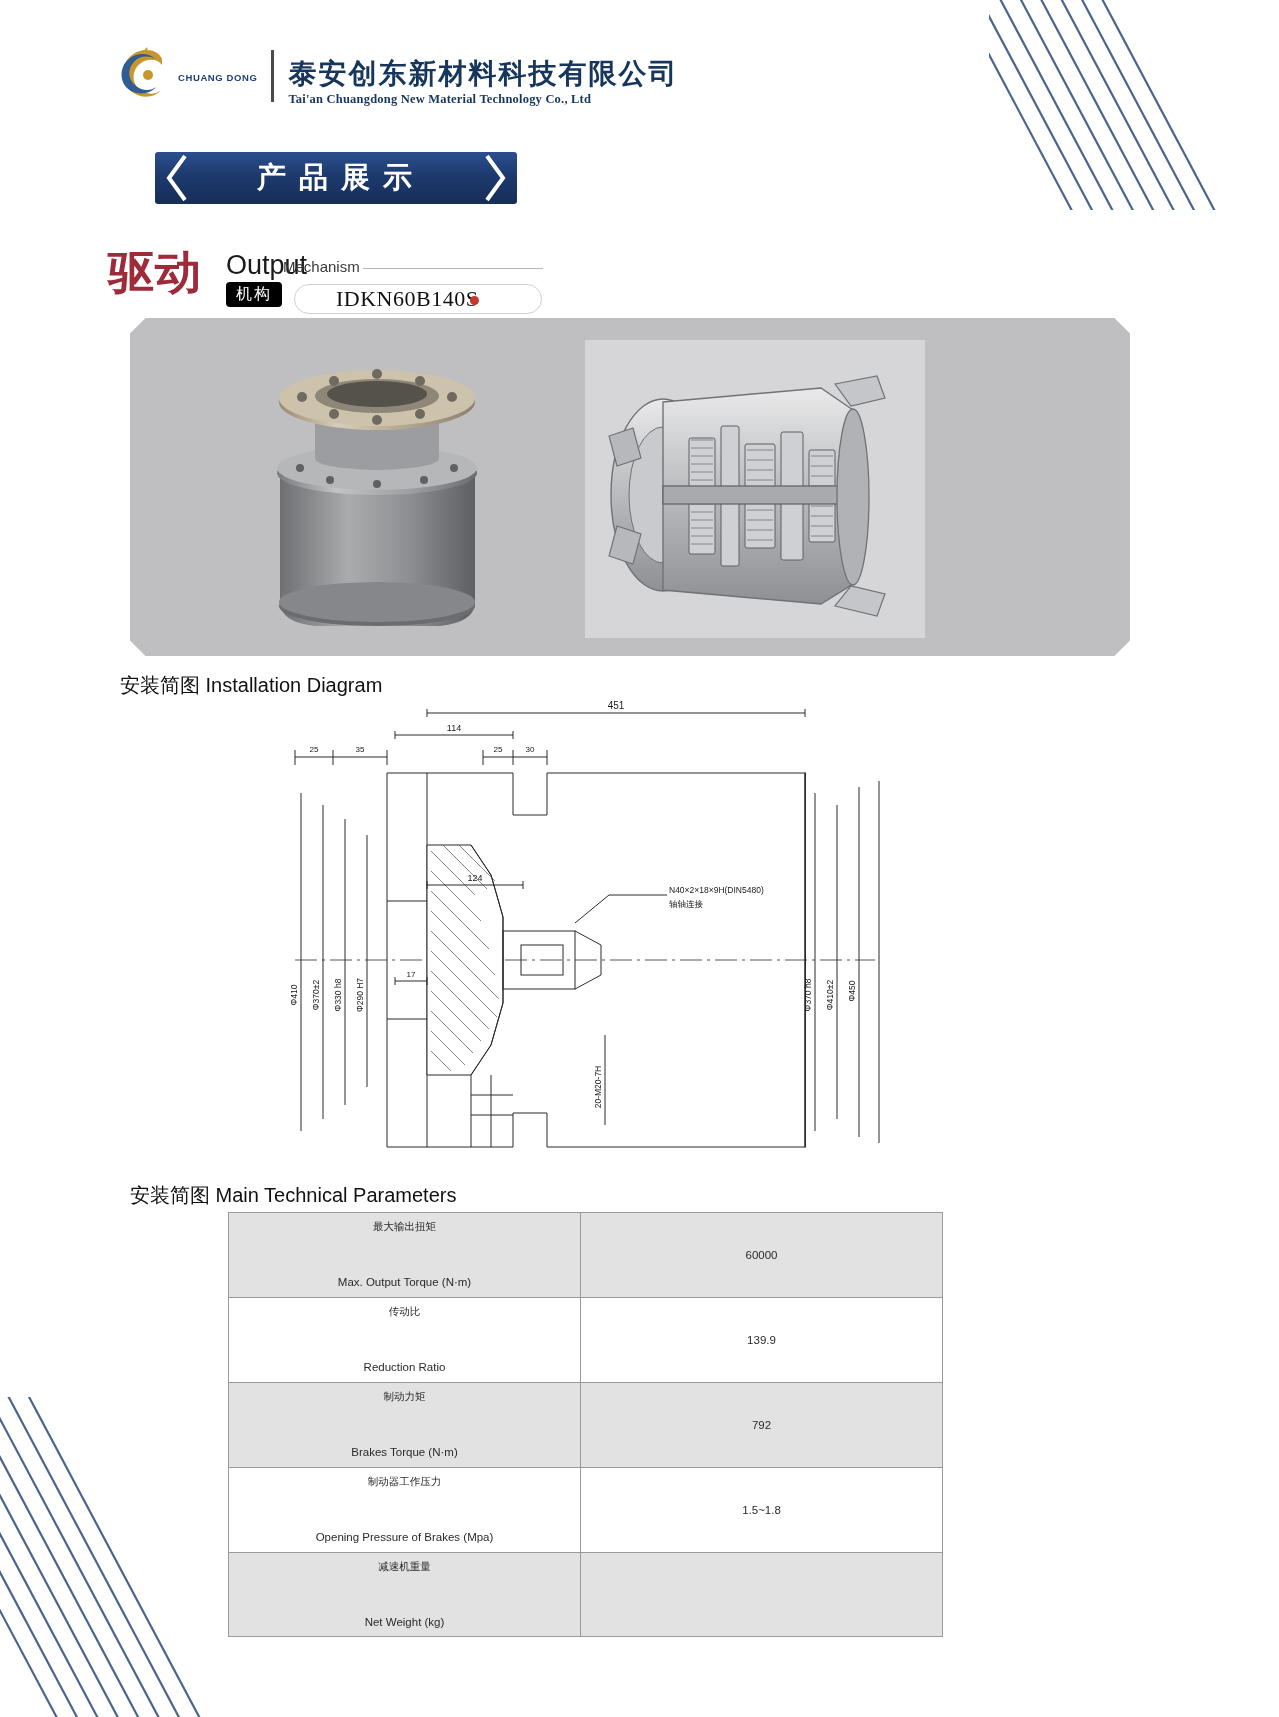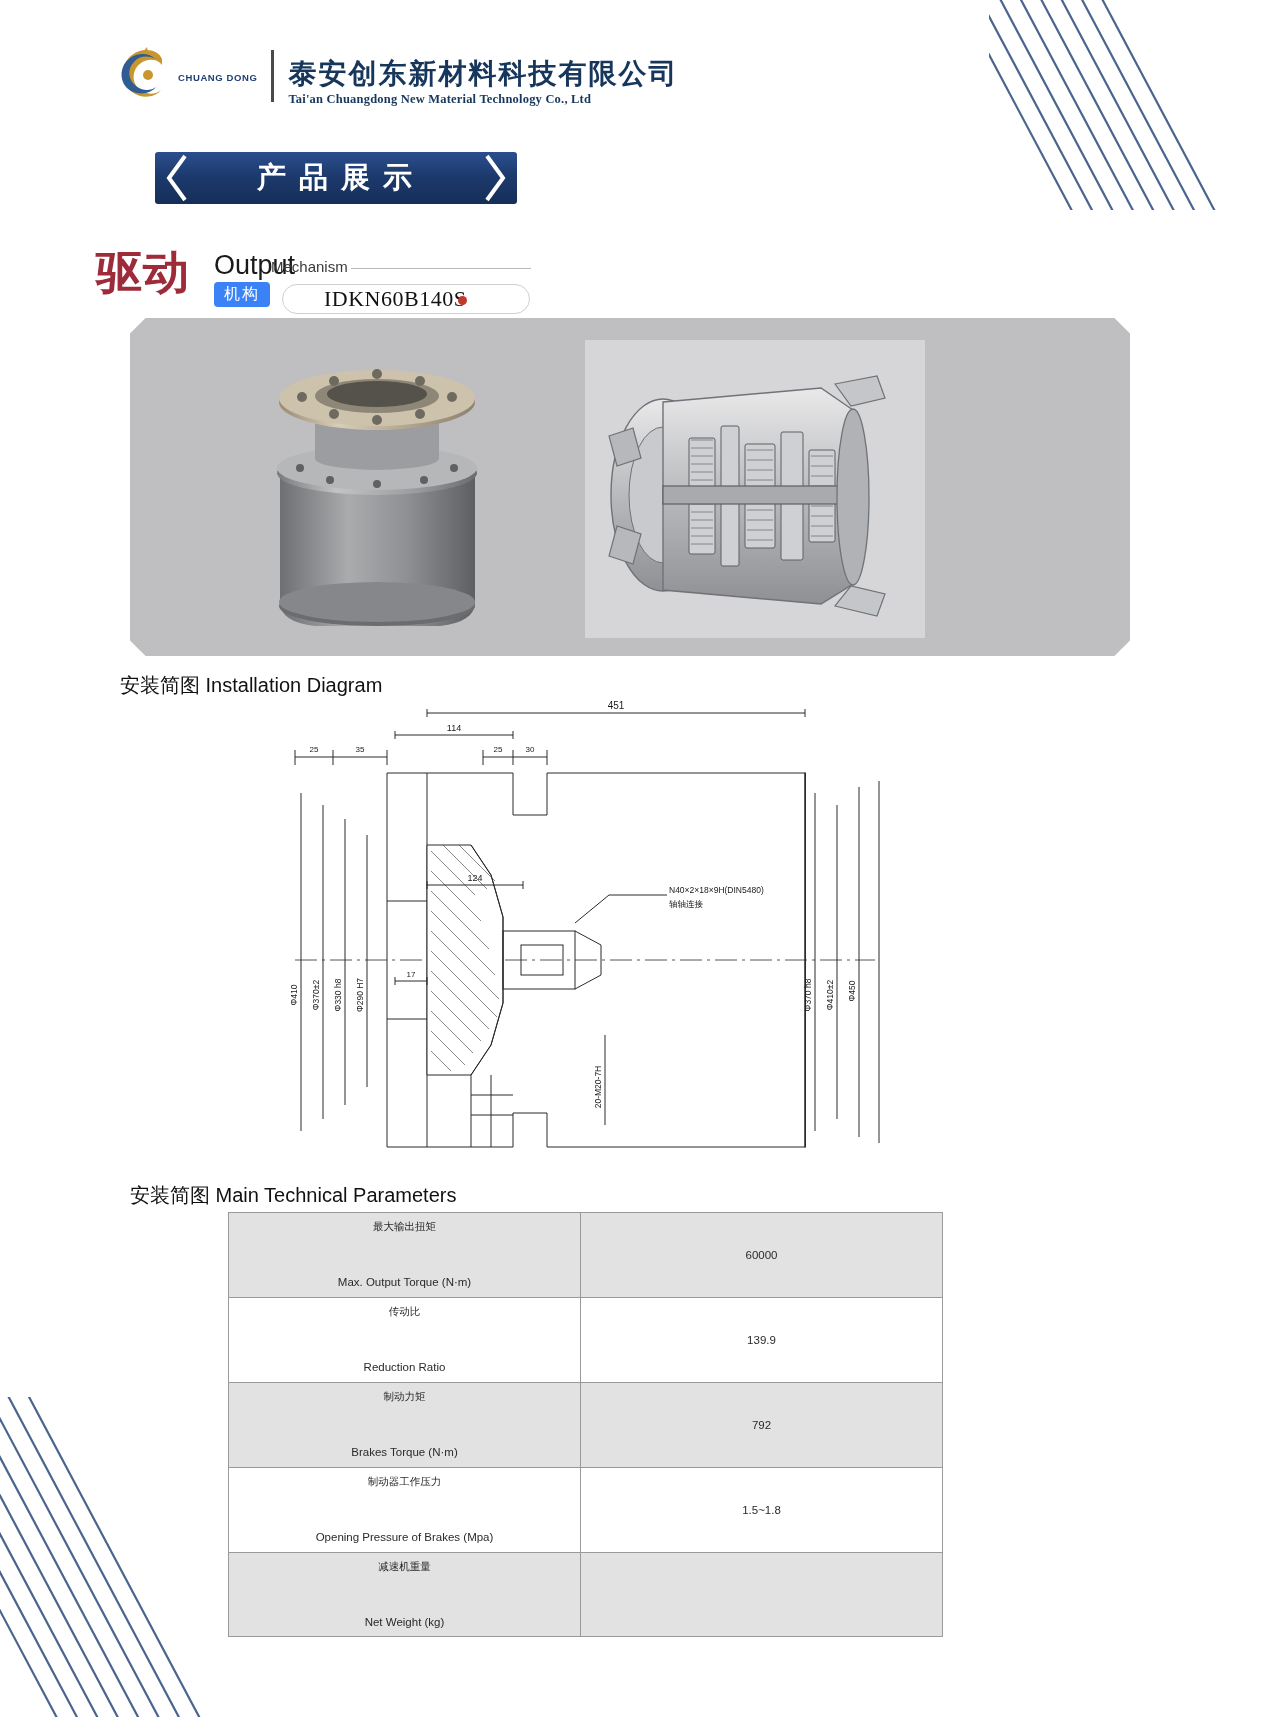--- a/index.html
+++ b/index.html
@@ -44,30 +44,30 @@
      display:flex; align-items:center; justify-content:space-between;
      padding: 0 8px; }
   .banner-title { color: #fff; font-size: 29px; font-weight: bold;
      letter-spacing: 13px; font-family:"DejaVu Sans", sans-serif;
      flex: 1; text-align: center; padding-left: 10px; }
   .chev-l, .chev-r { position:absolute; top: 50%; transform: translateY(-50%);
      width: 26px; height: 52px; }
   .chev-l { left: 8px; } .chev-r { right: 8px; }
 
   
-  .title-row { position: absolute; left: 96px; top: 240px; width: 470px;
+  .title-row { position: absolute; left: 108px; top: 240px; width: 470px;
                height: 70px; }
   .t-cn { position:absolute; left:0; top: 2px; font-size: 46px; font-weight: bold;
           color: #9e2b3a; font-family:"DejaVu Sans", sans-serif; letter-spacing: 1px; }
   .t-drive { position:absolute; left: 118px; top: 10px; font-size: 27px;
              color: #1a1a1a; font-weight: 500; }
   .t-mech { position:absolute; left: 175px; top: 18px; font-size: 15px;
             color: #3a3a3a; }
   .t-badge { position:absolute; left: 118px; top: 42px;
-             background: #3b82f6; color: #ffffff; font-size: 16px;
+             background: #000000; color: #ffffff; font-size: 16px;
              padding: 2px 10px; border-radius: 4px; letter-spacing: 2px;
              font-family:"DejaVu Sans", sans-serif; }
   .t-line { position:absolute; left: 255px; top: 28px; width: 180px; height: 1px;
             background: #b9b9b9; }
   .t-model-pill { position:absolute; left: 186px; top: 44px; width: 248px;
             height: 30px; border: 1.5px solid #cfcfcf; border-radius: 15px; }
   .t-model { position:absolute; left: 196px; top: 46px; font-size: 22px;
              color: #111; font-family:"Liberation Serif", serif; letter-spacing: .5px; margin-left: 32px; }
   .t-dot { position:absolute; left: 362px; top: 56px; width: 9px; height: 9px;
            border-radius: 50%; background: #c0392b; }

